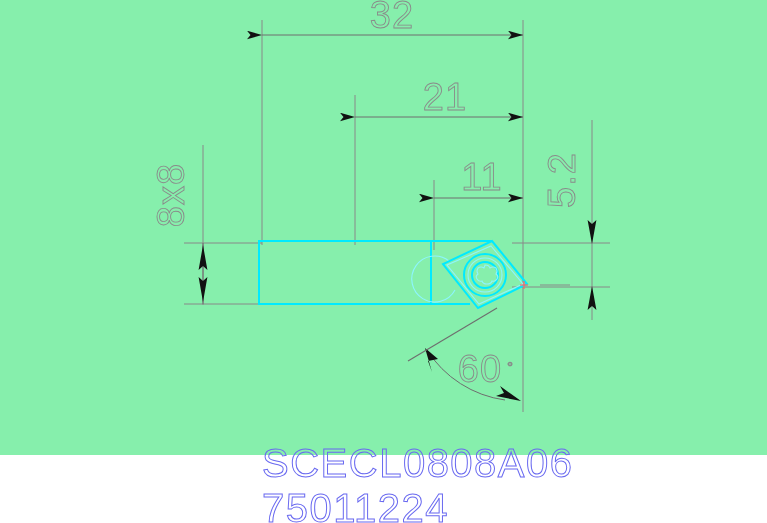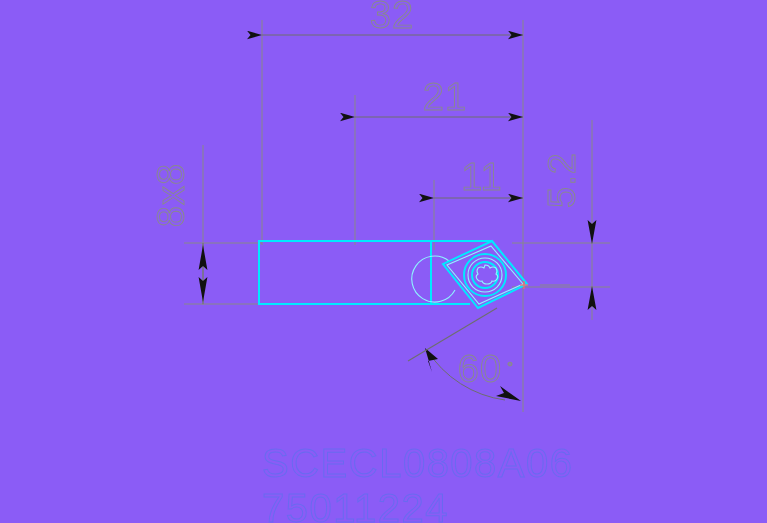--- a/index.html
+++ b/index.html
@@ -10,22 +10,22 @@
   }
   body {
     width: 767px;
     height: 523px;
     overflow: hidden;
     font-family: "Liberation Sans", sans-serif;
   }
   #drawing-root {
     position: relative;
     width: 767px;
-    height: 523px;
-    background: #8b5cf6;
+    height: 455px;
+    background: #86efac;
   }
   #cad-canvas {
     position: absolute;
     left: 0;
     top: 0;
     display: block;
   }
   .dim-text {
     font-family: "Liberation Sans", sans-serif;
     fill: none;

